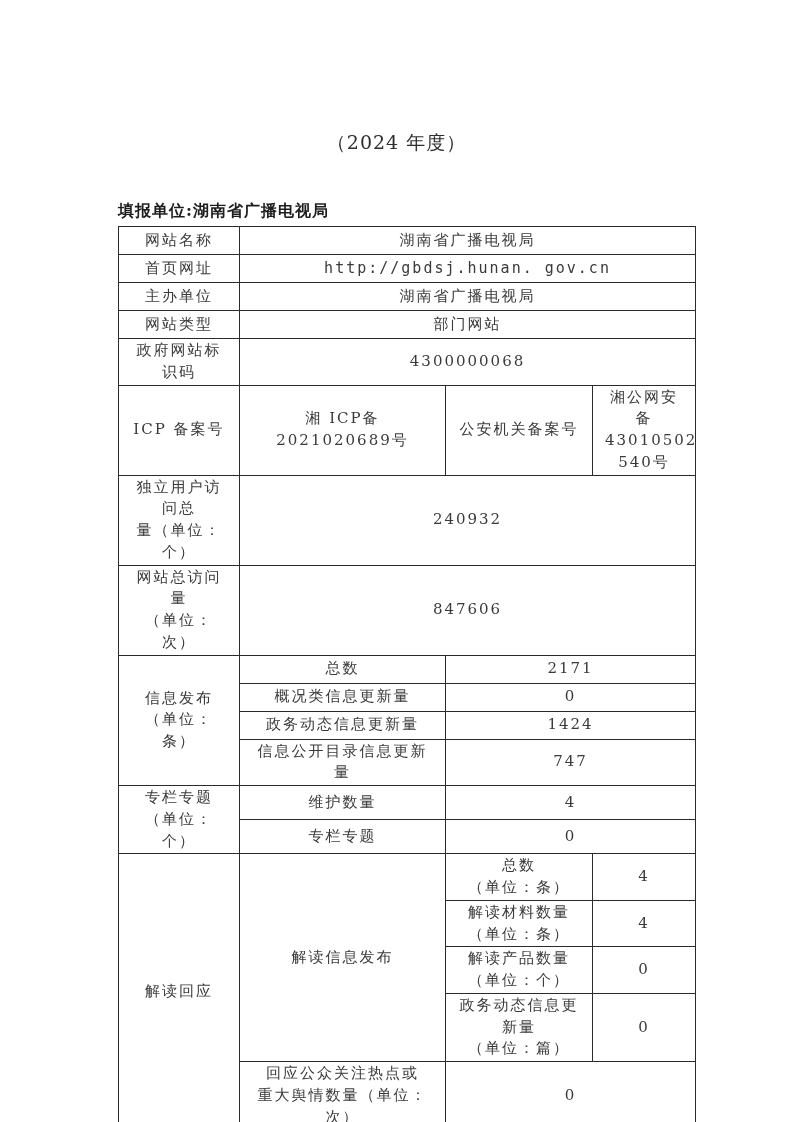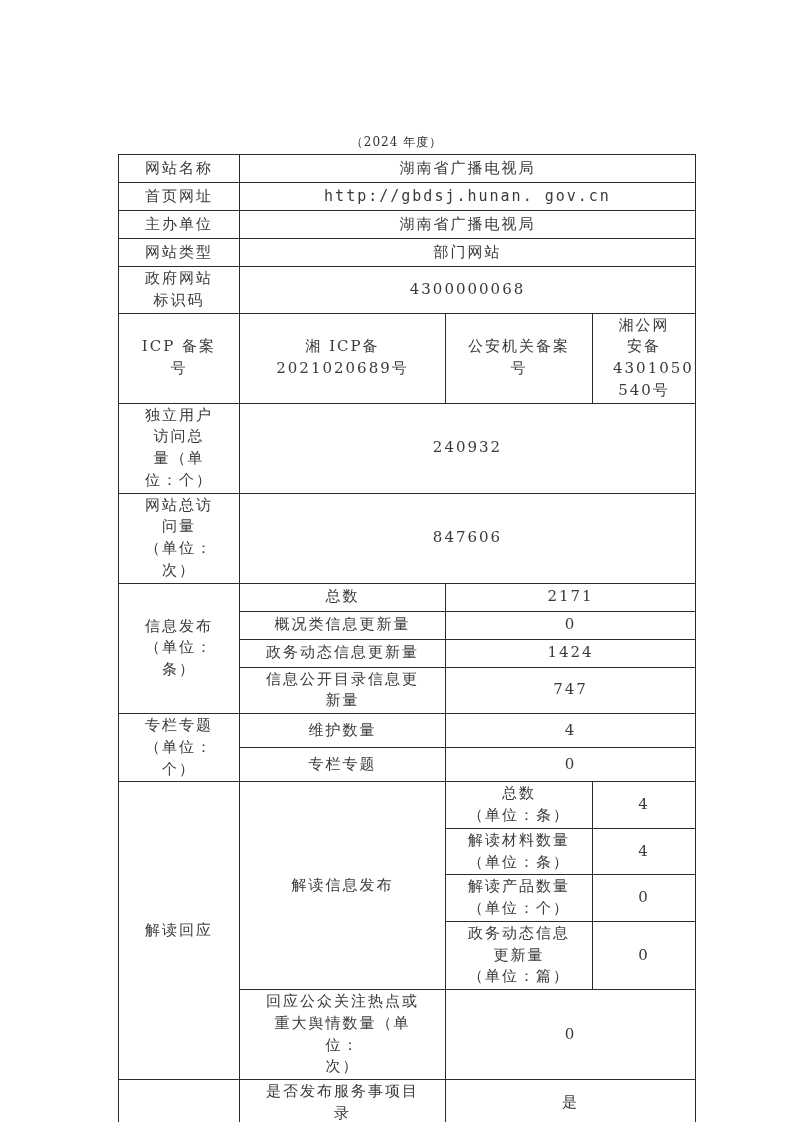--- a/index.html
+++ b/index.html
@@ -24,21 +24,21 @@
     font-family: "DejaVu Sans", "Liberation Sans", sans-serif;
     font-size: 32px;
     font-weight: 700;
     color: #1d1d1d;
     letter-spacing: 1px;
     line-height: 42px;
   }
   .doc-subtitle {
     margin-top: 26px;
     text-align: center;
-    font-size: 12px;
+    font-size: 19px;
     color: #2e2e2e;
     letter-spacing: 1px;
     line-height: 24px;
   }
   .reporting-unit {
     margin: 46px 0 5px 118px;
     font-size: 16px;
     font-weight: 700;
     color: #1d1d1d;
     letter-spacing: 1px;
@@ -52,21 +52,21 @@
   }
   table.report-table td {
     border: 1px solid #2b2b2b;
     text-align: center;
     vertical-align: middle;
     font-size: 15px;
     color: #3a3a3a;
     letter-spacing: 2px;
     line-height: 1.45;
     white-space: pre-line;
-    padding: 1px 20px;
+    padding: 1px 12px;
     overflow: hidden;
   }
   col.c1 { width: 121px; }
   col.c2 { width: 206px; }
   col.c3 { width: 147px; }
   col.c4 { width: 103px; }
   tr.h28 { height: 28px; }
   tr.h68 { height: 68px; }
   tr.h52 { height: 52px; }
   tr.h50 { height: 50px; }
@@ -84,20 +84,21 @@
     font-size: 16px;
     color: #2e2e2e;
   }
 </style>
 </head>
 <body>
 
 <div class="page">
 
   <div class="doc-subtitle">（2024 年度）</div>
+  <div class="reporting-unit">填报单位:湖南省广播电视局</div>
 
   <table class="report-table">
     <colgroup>
         <col class="c1">
         <col class="c2">
         <col class="c3">
         <col class="c4">
       </colgroup>
     <tbody>
       <tr class="h28">

